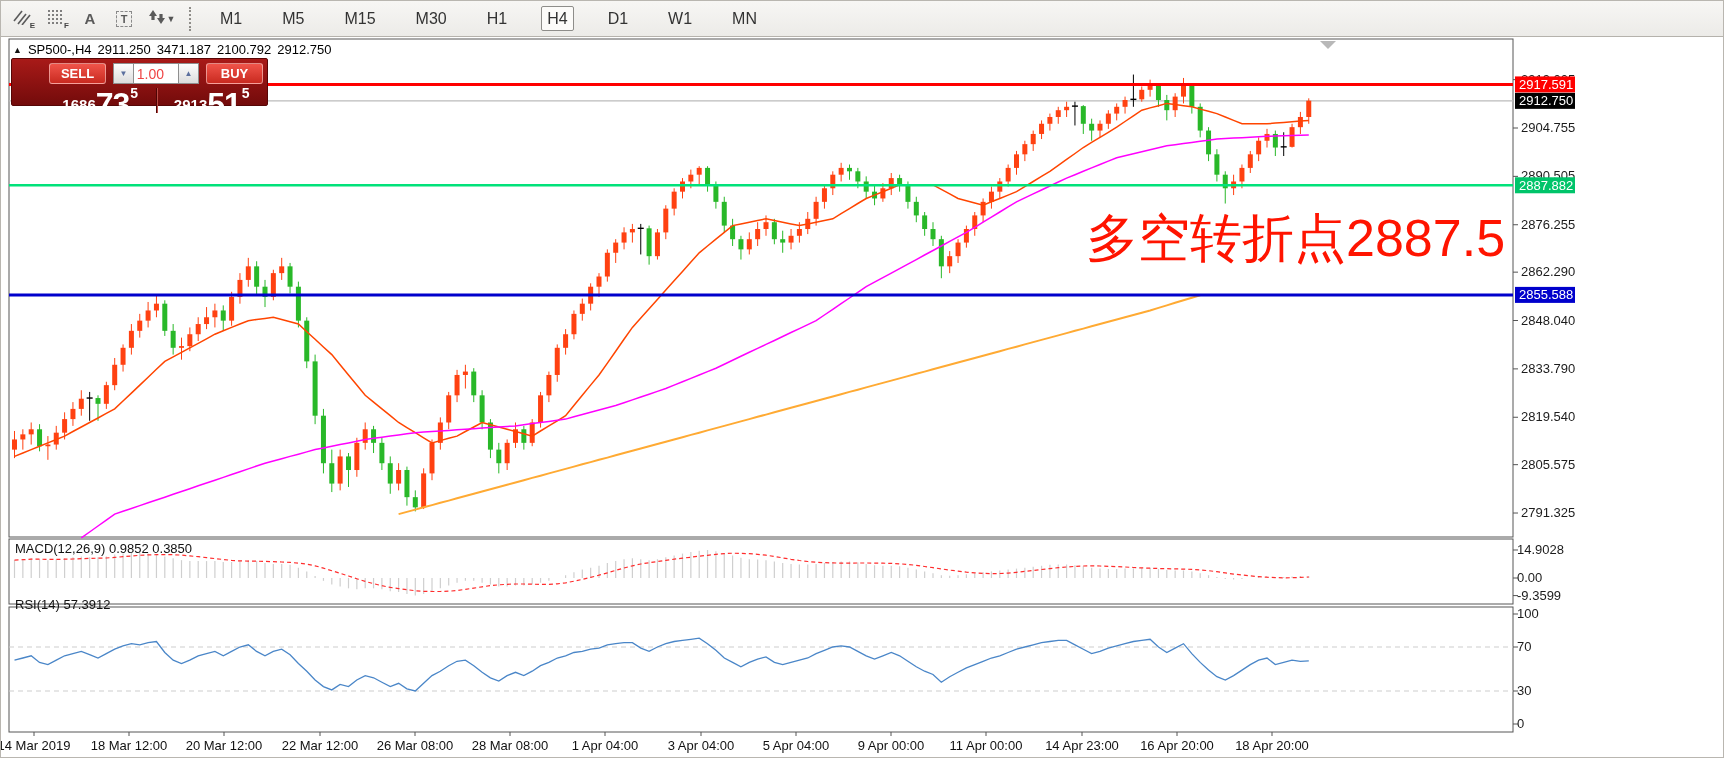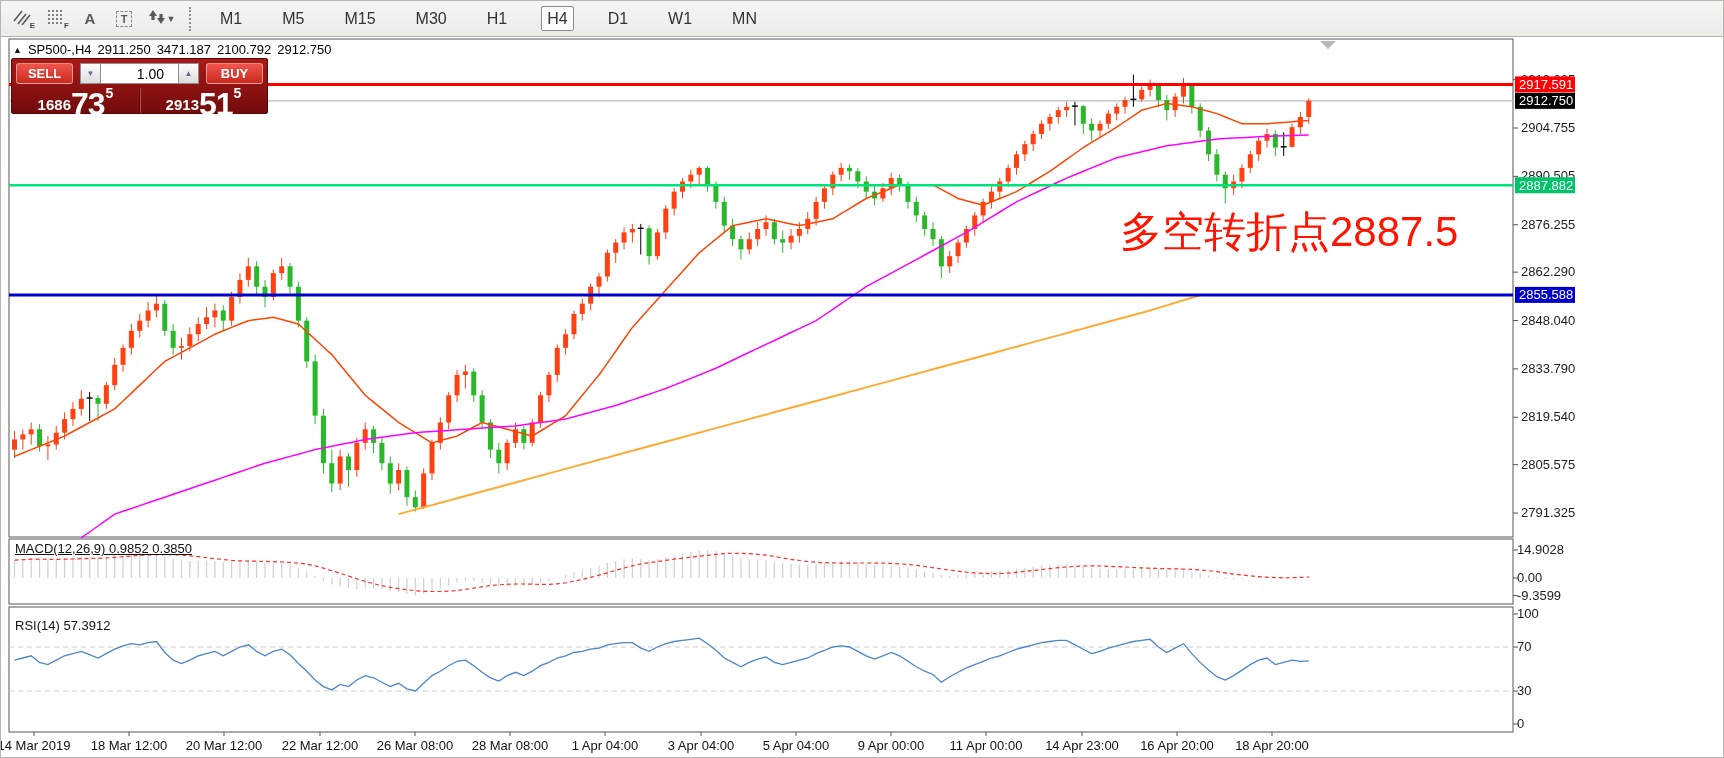--- a/index.html
+++ b/index.html
@@ -18,43 +18,43 @@
   .tf-btn{min-width:31px;height:25px;padding:0 5px;margin:0 14px;display:flex;align-items:center;justify-content:center;
           font-size:16px;color:#333;border:1px solid transparent;border-radius:2px;}
   .tf-btn.active{background:#fcfbf9;border-color:#8e8d8a;}
   
   .chart-window{position:absolute;left:0;top:37px;width:1724px;height:721px;background:#fff;}
   #chart-svg{position:absolute;left:0;top:0;}
   .ohlc-line{position:absolute;left:12px;top:4px;font-size:13px;color:#000;display:flex;align-items:center;gap:6px;}
   .collapse-tri{font-size:9px;color:#111;}
   .ohlc-line b{font-weight:normal;text-align:center;}
   
-  .trade-panel{position:absolute;left:10px;top:20px;width:257px;height:56px;
+  .trade-panel{position:absolute;left:10px;top:20px;width:257px;height:48px;
                background:linear-gradient(180deg,#a81a18,#730b0b);border:1px solid #570606;border-radius:2px;
-               color:#fff;}
+               color:#fff;padding-left:33px;}
   .tp-row1{display:flex;align-items:center;height:27px;padding:3px 4px 1px 4px;}
   .tp-btn{width:57px;height:21px;background:linear-gradient(180deg,#f0544a,#c92a20);
           border:1px solid rgba(255,255,255,.45);border-radius:3px;color:#fff;
           font-size:13px;font-weight:bold;display:flex;align-items:center;justify-content:center;}
   .vol-wrap{display:flex;flex:1;margin:0 7px;height:21px;}
   .vol-btn{width:21px;background:linear-gradient(180deg,#fdfdfd,#dcdcdc);border:1px solid #8f8f8f;
            display:flex;align-items:center;justify-content:center;font-size:8px;color:#5b6f9e;}
   .vol-input{flex:1;background:#fff;border-top:1px solid #8f8f8f;border-bottom:1px solid #8f8f8f;
-             color:#000000;font-size:14px;display:flex;align-items:center;justify-content:flex-end;padding-right:14px;}
+             color:#ef4444;font-size:14px;display:flex;align-items:center;justify-content:flex-end;padding-right:14px;}
   .tp-row2{display:flex;height:33px;align-items:flex-end;padding:0 2px 2px 2px;}
   .price-block{flex:1;display:flex;align-items:flex-end;justify-content:center;}
   .pp{font-size:15px;font-weight:bold;padding-bottom:4px;}
   .pb{font-size:32px;font-weight:bold;line-height:0.82;letter-spacing:-1px;}
   .ps{font-size:14px;font-weight:bold;margin-left:1px;margin-bottom:16px;}
   .tp-div{width:1px;background:#4d0505;box-shadow:1px 0 0 #b84b45;margin:2px 2px 4px 2px;align-self:stretch;}
   
-  .annotation{position:absolute;left:1119px;top:166px;font-size:42px;color:#ff1400;white-space:nowrap;text-align:center;}
+  .annotation{position:absolute;left:1085px;top:166px;font-size:52px;color:#ff1400;white-space:nowrap;text-align:center;}
   .ind-label{position:absolute;font-size:13px;color:#111;}
-  .macd-label{left:14px;top:503px;text-decoration:underline;}
-  .rsi-label{left:14px;top:580px;text-align:center;}
+  .macd-label{left:14px;top:503px;}
+  .rsi-label{left:14px;top:559px;text-align:center;}
 </style>
 </head>
 <body>
 
 <div class="screen">
 
   <div class="toolbar">
     <div class="tb-btn">
       <span>
         <svg width="18" height="16" viewBox="0 0 18 16">

